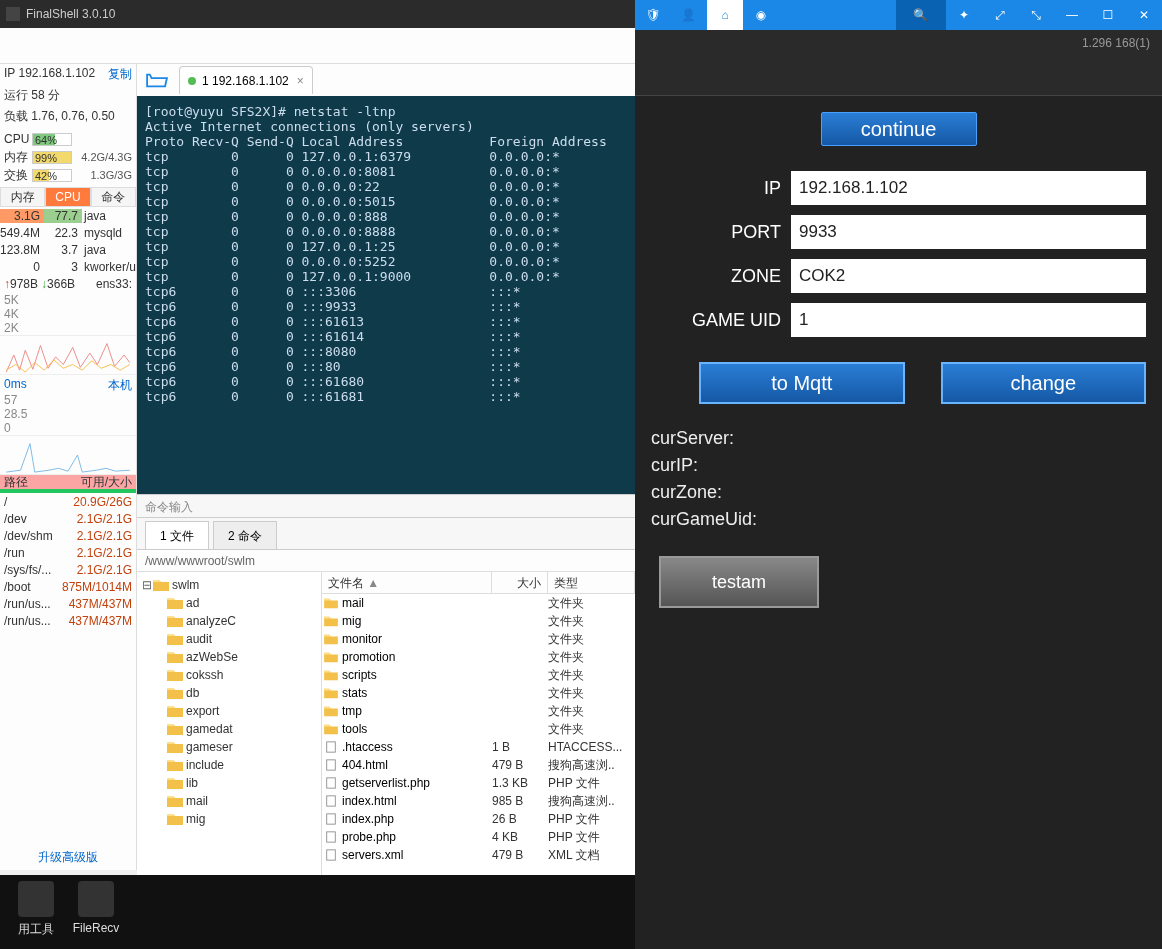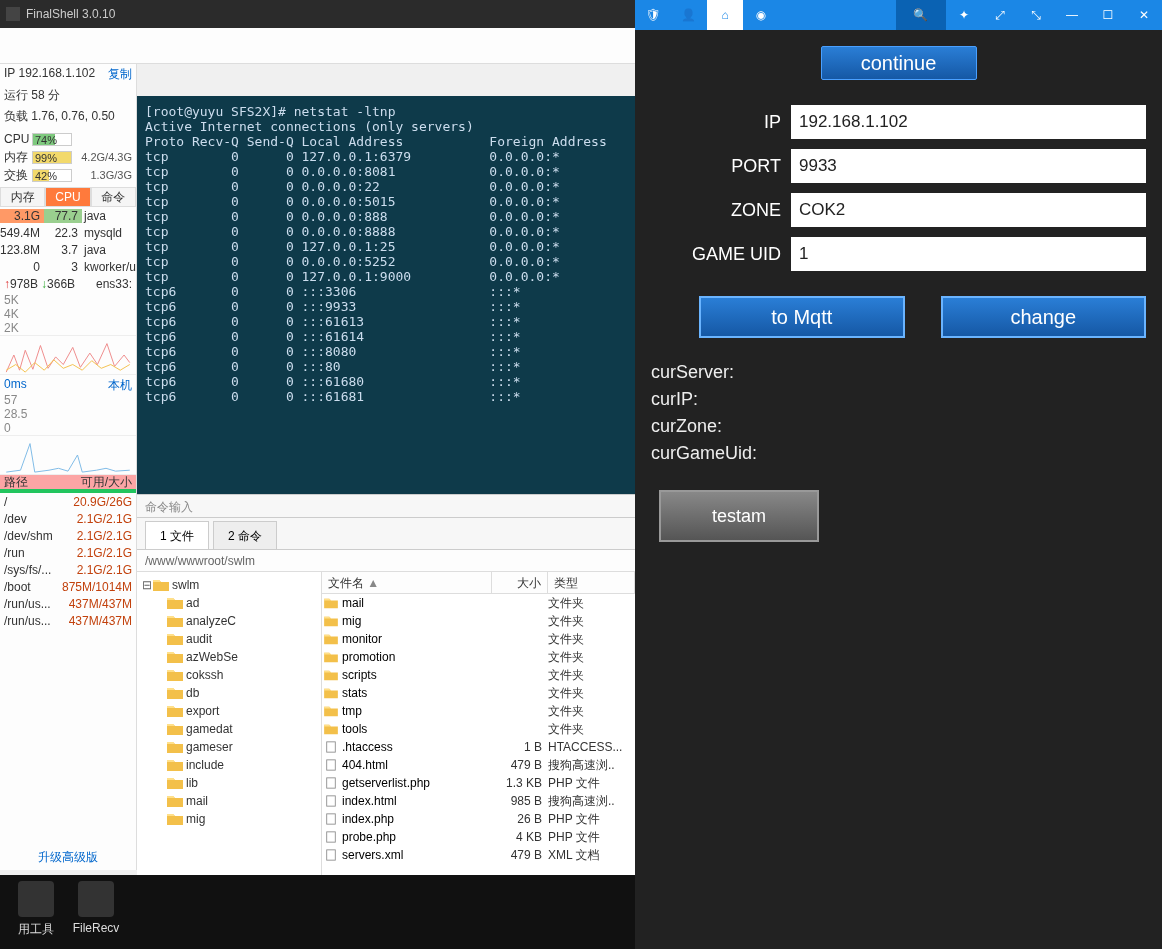--- a/index.html
+++ b/index.html
@@ -65,21 +65,21 @@
 .list-pane{flex:1;font-size:12px}
 .list-hdr{display:flex;height:22px;background:#fdfdfd;border-bottom:1px solid #ddd;align-items:center}
 .list-hdr div{border-right:1px solid #ddd;height:100%;line-height:22px;padding-left:6px;color:#333}
 .lh-name{width:170px}
 .lh-size{width:56px;text-align:right;padding-right:6px}
 .lh-type{flex:1}
 .lrow{display:flex;height:18px;align-items:center;cursor:pointer}
 .lrow .ico{width:18px;display:flex;justify-content:center}
 .lrow .ico svg{width:14px;height:12px}
 .lrow .nm{width:152px;padding-left:2px}
-.lrow .sz{width:56px;text-align:right;padding-right:6px;color:#333}
+.lrow .sz{width:56px;padding-right:6px;color:#333}
 .lrow .tp{flex:1;color:#333}
 .taskbar{position:absolute;left:0;top:875px;width:635px;height:74px;background:#111;display:flex;align-items:flex-start;padding:6px}
 .tb-item{width:60px;text-align:center;color:#ddd;font-size:11px;cursor:pointer}
 .tb-item .tbi{width:36px;height:36px;margin:0 auto 4px;background:#333;border-radius:4px}
 .right-app{position:absolute;left:635px;top:0;width:527px;height:949px;background:#222}
 .win-bar{height:30px;background:#1b87e6;display:flex;align-items:center;justify-content:flex-end}
 .win-bar .wbl{display:flex;margin-right:auto}
 .win-bar .wbtn{width:36px;height:30px;display:flex;align-items:center;justify-content:center;color:#fff;cursor:pointer}
 .win-bar .sbtn{width:50px;background:#0a62b3}
 .r-hdr{height:66px;background:#2a2a2a;position:relative;color:#aaa;border-bottom:1px solid #444}
@@ -115,21 +115,21 @@
       </div>
     <div class="status-line">
         <span>负载 1.76, 0.76, 0.50</span>
       </div>
 
     <div class="gauges">
       <div class="gauge-row">
         <span class="lbl">CPU</span>
         <span class="bar">
             <span class="bar-fill" style="width:57%"></span>
-            <span class="bar-txt">74%</span>
+            <span class="bar-txt">64%</span>
           </span>
         <span class="rtxt"></span>
       </div>
       <div class="gauge-row">
         <span class="lbl">内存</span>
         <span class="bar">
             <span class="bar-fill yellow" style="width:99%"></span>
             <span class="bar-txt">99%</span>
           </span>
         <span class="rtxt">4.2G/4.3G</span>
@@ -242,20 +242,32 @@
           <div class="r">
             <div>/run/us...</div>
             <div>437M/437M</div>
           </div>
         </div>
     </div>
 
     <div class="upg">升级高级版</div>
   </div>
 
+  <div class="tab-strip">
+    <div class="folder-btn">
+      <svg viewBox="0 0 24 20">
+          <path fill="none" stroke="#1b87e6" stroke-width="2" d="M1 4v13h20l2-9H6L4 4H1z"></path>
+        </svg>
+    </div>
+    <div class="tab">
+      <span class="dot"></span>
+      <span>1 192.168.1.102</span>
+      <span class="x">×</span>
+    </div>
+  </div>
 
   <pre class="term" id="term">[root@yuyu SFS2X]# netstat -ltnp
 Active Internet connections (only servers)
 Proto Recv-Q Send-Q Local Address           Foreign Address         S
 tcp        0      0 127.0.0.1:6379          0.0.0.0:*               L
 tcp        0      0 0.0.0.0:8081            0.0.0.0:*               L
 tcp        0      0 0.0.0.0:22              0.0.0.0:*               L
 tcp        0      0 0.0.0.0:5015            0.0.0.0:*               L
 tcp        0      0 0.0.0.0:888             0.0.0.0:*               L
 tcp        0      0 0.0.0.0:8888            0.0.0.0:*               L
@@ -577,20 +589,23 @@
       <div class="wbtn">◉</div>
     </div>
     <div class="wbtn sbtn">🔍</div>
     <div class="wbtn">✦</div>
     <div class="wbtn">⤢</div>
     <div class="wbtn">⤡</div>
     <div class="wbtn">—</div>
     <div class="wbtn">☐</div>
     <div class="wbtn">✕</div>
   </div>
+  <div class="r-hdr">
+    <div class="ip">1.296 168(1)</div>
+  </div>
   <div class="r-content">
     <button class="btn-blue">continue</button>
     <div id="form-rows">
         <div class="frow">
           <label>IP</label>
           <input value="192.168.1.102" style="">
         </div>
         <div class="frow">
           <label>PORT</label>
           <input value="9933" style="">

